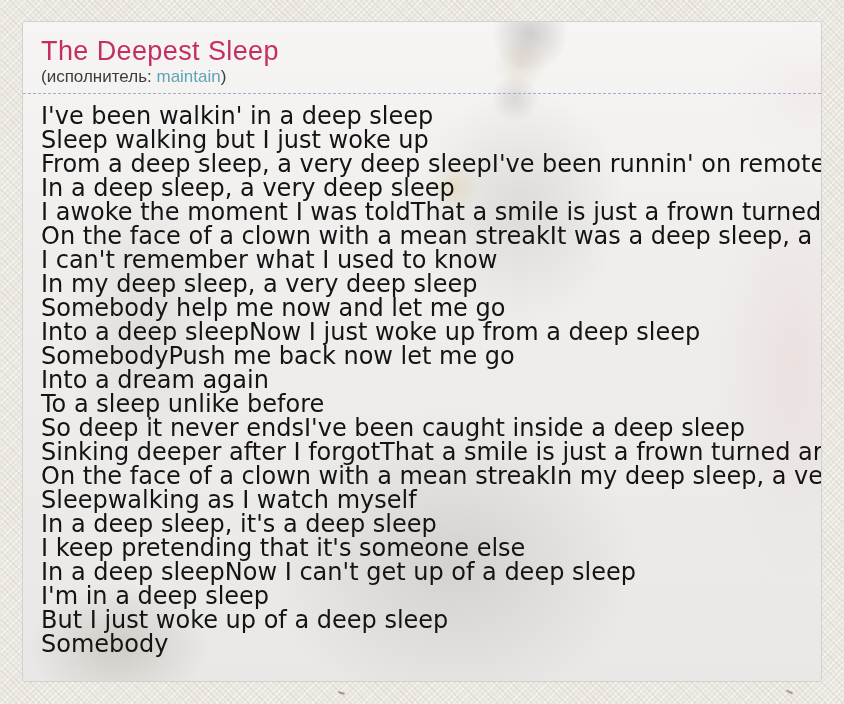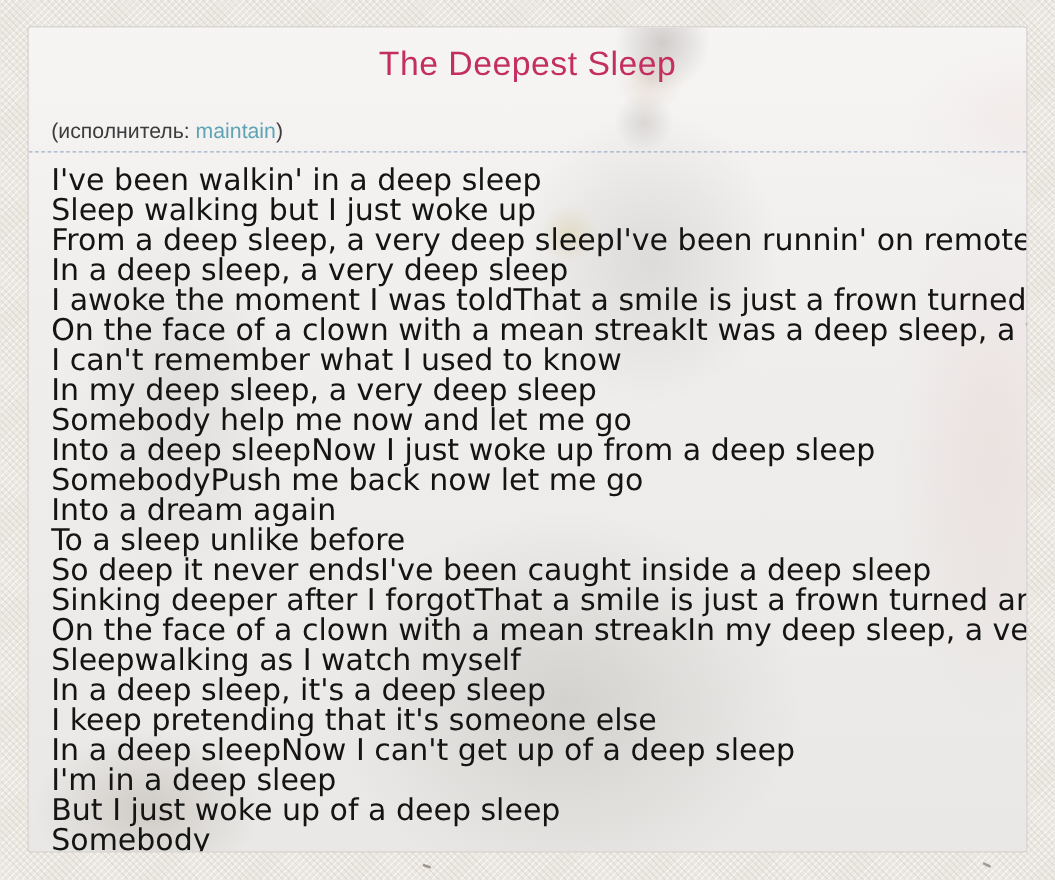--- a/index.html
+++ b/index.html
@@ -71,28 +71,26 @@
     border-bottom: 1px dashed var(--separator, #9fb0c6);
   }
   .song-title {
     margin: 0;
     font-family: "Liberation Sans", sans-serif;
     font-size: 27px;
     line-height: 30px;
     font-weight: 400;
     letter-spacing: 0.4px;
     color: var(--title, #c42f62);
-    text-align: center;
   }
   .artist-line {
     font-family: "Liberation Sans", sans-serif;
     font-size: 17px;
     line-height: 21px;
     color: var(--artist-text, #3c3c3c);
-    margin-top: 28px;
   }
   .artist-link {
     color: var(--artist-link, #5fa3b4);
     text-decoration: none;
     cursor: pointer;
   }
 
   .lyrics {
     padding: 10px 0 0 18px;
     font-family: "DejaVu Sans", sans-serif;

